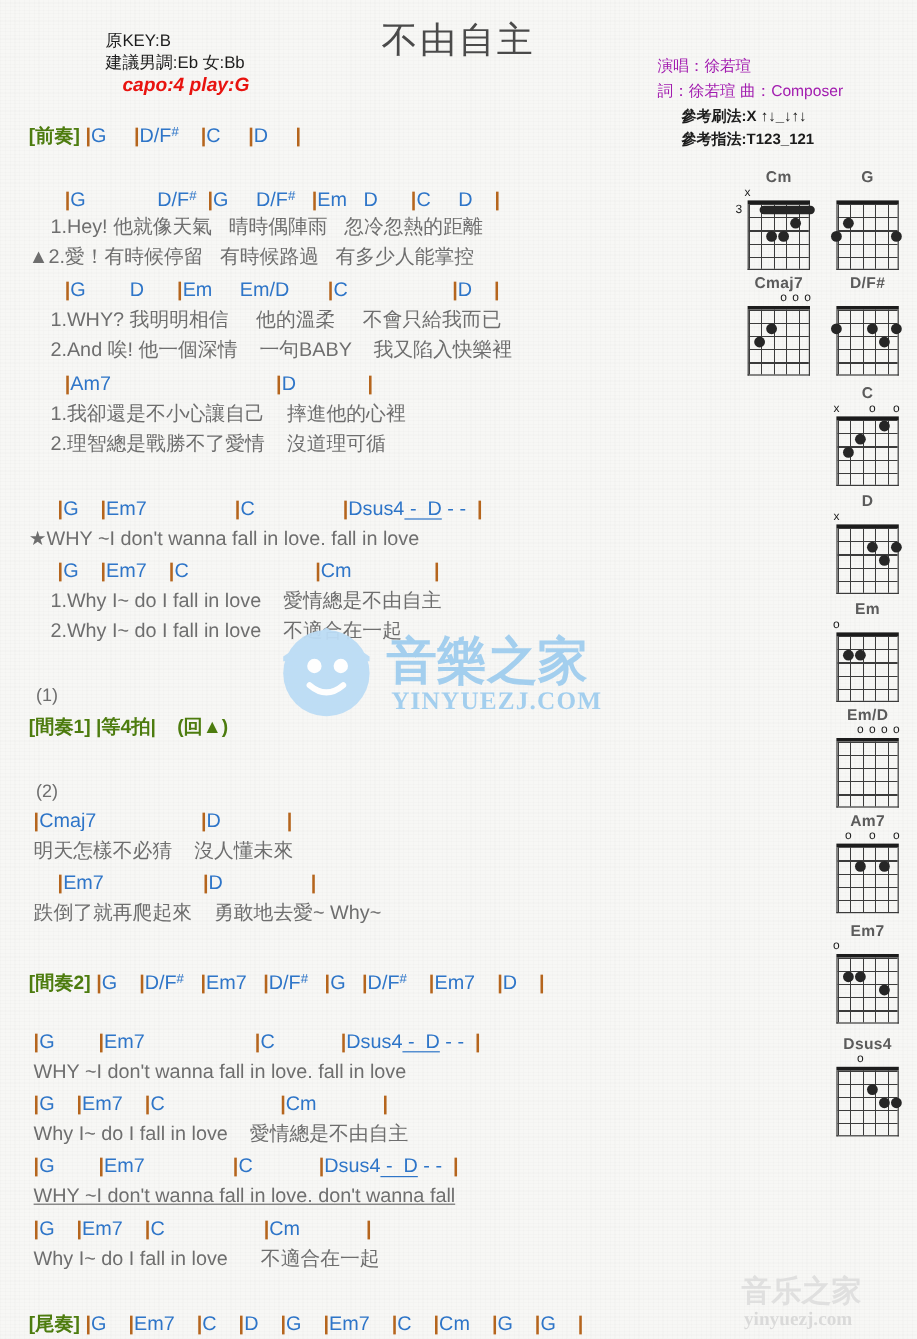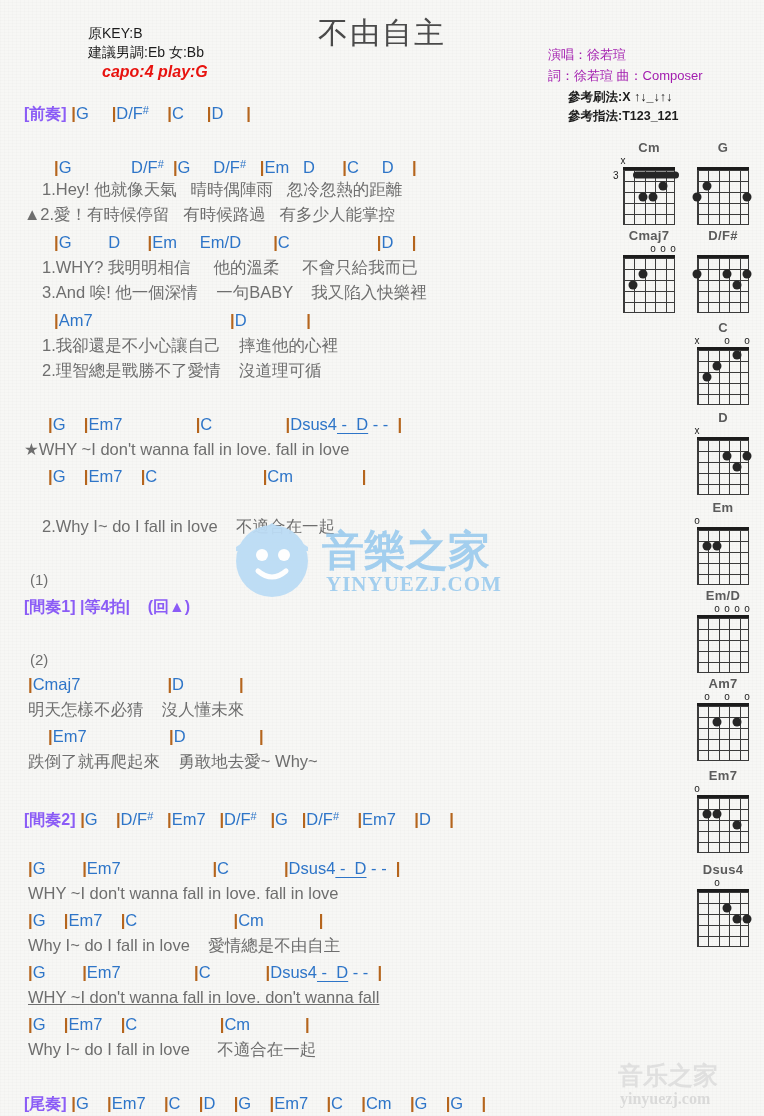--- a/index.html
+++ b/index.html
@@ -98,21 +98,21 @@
   }
   .chordline .und {
     text-decoration: underline;
     text-underline-offset: 3px;
   }
   .lyricline {
     color: #6e6e6e;
     font-size: 16.5px;
   }
   .sectiontag {
-    color: #8b5cf6;
+    color: #4d7c0f;
     font-weight: 600;
   }
   .numtag {
     color: #6e6e6e;
     font-size: 15px;
   }
 
   
   .diagram {
     position: absolute;
@@ -233,30 +233,31 @@
   </div>
 
   <div class="line" style="left:24px; top:102px;"><span class="sectiontag">[前奏]</span><span class="chordline"> <span class="bar">|</span>G&nbsp;&nbsp;&nbsp;&nbsp; <span class="bar">|</span>D/F<span class="sharp">#</span>&nbsp;&nbsp;&nbsp; <span class="bar">|</span>C&nbsp;&nbsp;&nbsp;&nbsp; <span class="bar">|</span>D&nbsp;&nbsp;&nbsp;&nbsp; <span class="bar">|</span></span></div>
 
   <div class="line chordline" style="left:54px; top:156px;"><span class="bar">|</span>G&nbsp;&nbsp;&nbsp;&nbsp;&nbsp;&nbsp;&nbsp;&nbsp;&nbsp;&nbsp;&nbsp;&nbsp;&nbsp;D/F<span class="sharp">#</span>&nbsp;&nbsp;<span class="bar">|</span>G&nbsp;&nbsp;&nbsp;&nbsp;&nbsp;D/F<span class="sharp">#</span>&nbsp;&nbsp;&nbsp;<span class="bar">|</span>Em&nbsp;&nbsp;&nbsp;D&nbsp;&nbsp;&nbsp;&nbsp;&nbsp;&nbsp;<span class="bar">|</span>C&nbsp;&nbsp;&nbsp;&nbsp;&nbsp;D&nbsp;&nbsp;&nbsp;&nbsp;<span class="bar">|</span></div>
   <div class="line lyricline" style="left:42px; top:181px;">1.Hey! 他就像天氣   晴時偶陣雨   忽冷忽熱的距離</div>
   <div class="line lyricline" style="left:24px; top:206px;">▲2.愛！有時候停留   有時候路過   有多少人能掌控</div>
 
   <div class="line chordline" style="left:54px; top:234px;"><span class="bar">|</span>G&nbsp;&nbsp;&nbsp;&nbsp;&nbsp;&nbsp;&nbsp;&nbsp;D&nbsp;&nbsp;&nbsp;&nbsp;&nbsp;&nbsp;<span class="bar">|</span>Em&nbsp;&nbsp;&nbsp;&nbsp;&nbsp;Em/D&nbsp;&nbsp;&nbsp;&nbsp;&nbsp;&nbsp;&nbsp;<span class="bar">|</span>C&nbsp;&nbsp;&nbsp;&nbsp;&nbsp;&nbsp;&nbsp;&nbsp;&nbsp;&nbsp;&nbsp;&nbsp;&nbsp;&nbsp;&nbsp;&nbsp;&nbsp;&nbsp;&nbsp;<span class="bar">|</span>D&nbsp;&nbsp;&nbsp;&nbsp;<span class="bar">|</span></div>
   <div class="line lyricline" style="left:42px; top:259px;">1.WHY? 我明明相信     他的溫柔     不會只給我而已</div>
-  <div class="line lyricline" style="left:42px; top:284px;">3.And 唉! 他一個深情    一句BABY    我又陷入快樂裡</div>
+  <div class="line lyricline" style="left:42px; top:284px;">2.And 唉! 他一個深情    一句BABY    我又陷入快樂裡</div>
 
   <div class="line chordline" style="left:54px; top:312px;"><span class="bar">|</span>Am7&nbsp;&nbsp;&nbsp;&nbsp;&nbsp;&nbsp;&nbsp;&nbsp;&nbsp;&nbsp;&nbsp;&nbsp;&nbsp;&nbsp;&nbsp;&nbsp;&nbsp;&nbsp;&nbsp;&nbsp;&nbsp;&nbsp;&nbsp;&nbsp;&nbsp;&nbsp;&nbsp;&nbsp;&nbsp;&nbsp;<span class="bar">|</span>D&nbsp;&nbsp;&nbsp;&nbsp;&nbsp;&nbsp;&nbsp;&nbsp;&nbsp;&nbsp;&nbsp;&nbsp;&nbsp;<span class="bar">|</span></div>
   <div class="line lyricline" style="left:42px; top:337px;">1.我卻還是不小心讓自己    摔進他的心裡</div>
   <div class="line lyricline" style="left:42px; top:362px;">2.理智總是戰勝不了愛情    沒道理可循</div>
 
   <div class="line chordline" style="left:48px; top:416px;"><span class="bar">|</span>G&nbsp;&nbsp;&nbsp;&nbsp;<span class="bar">|</span>Em7&nbsp;&nbsp;&nbsp;&nbsp;&nbsp;&nbsp;&nbsp;&nbsp;&nbsp;&nbsp;&nbsp;&nbsp;&nbsp;&nbsp;&nbsp;&nbsp;<span class="bar">|</span>C&nbsp;&nbsp;&nbsp;&nbsp;&nbsp;&nbsp;&nbsp;&nbsp;&nbsp;&nbsp;&nbsp;&nbsp;&nbsp;&nbsp;&nbsp;&nbsp;<span class="bar">|</span>Dsus4<span class="und">&nbsp;-&nbsp;&nbsp;D</span>&nbsp;-&nbsp;-&nbsp;&nbsp;<span class="bar">|</span></div>
   <div class="line lyricline" style="left:24px; top:441px;">★WHY ~I don't wanna fall in love. fall in love</div>
 
   <div class="line chordline" style="left:48px; top:468px;"><span class="bar">|</span>G&nbsp;&nbsp;&nbsp;&nbsp;<span class="bar">|</span>Em7&nbsp;&nbsp;&nbsp;&nbsp;<span class="bar">|</span>C&nbsp;&nbsp;&nbsp;&nbsp;&nbsp;&nbsp;&nbsp;&nbsp;&nbsp;&nbsp;&nbsp;&nbsp;&nbsp;&nbsp;&nbsp;&nbsp;&nbsp;&nbsp;&nbsp;&nbsp;&nbsp;&nbsp;&nbsp;<span class="bar">|</span>Cm&nbsp;&nbsp;&nbsp;&nbsp;&nbsp;&nbsp;&nbsp;&nbsp;&nbsp;&nbsp;&nbsp;&nbsp;&nbsp;&nbsp;&nbsp;<span class="bar">|</span></div>
+  <div class="line lyricline" style="left:42px; top:493px;">1.Why I~ do I fall in love    愛情總是不由自主</div>
   <div class="line lyricline" style="left:42px; top:518px;">2.Why I~ do I fall in love    不適合在一起</div>
 
   <div class="line numtag" style="left:30px; top:572px;">(1)</div>
   <div class="line" style="left:24px; top:599px;"><span class="sectiontag">[間奏1] |等4拍|    (回▲)</span></div>
 
   <div class="line numtag" style="left:30px; top:652px;">(2)</div>
   <div class="line chordline" style="left:28px; top:676px;"><span class="bar">|</span>Cmaj7&nbsp;&nbsp;&nbsp;&nbsp;&nbsp;&nbsp;&nbsp;&nbsp;&nbsp;&nbsp;&nbsp;&nbsp;&nbsp;&nbsp;&nbsp;&nbsp;&nbsp;&nbsp;&nbsp;<span class="bar">|</span>D&nbsp;&nbsp;&nbsp;&nbsp;&nbsp;&nbsp;&nbsp;&nbsp;&nbsp;&nbsp;&nbsp;&nbsp;<span class="bar">|</span></div>
   <div class="line lyricline" style="left:28px; top:701px;">明天怎樣不必猜    沒人懂未來</div>
 
   <div class="line chordline" style="left:48px; top:728px;"><span class="bar">|</span>Em7&nbsp;&nbsp;&nbsp;&nbsp;&nbsp;&nbsp;&nbsp;&nbsp;&nbsp;&nbsp;&nbsp;&nbsp;&nbsp;&nbsp;&nbsp;&nbsp;&nbsp;&nbsp;<span class="bar">|</span>D&nbsp;&nbsp;&nbsp;&nbsp;&nbsp;&nbsp;&nbsp;&nbsp;&nbsp;&nbsp;&nbsp;&nbsp;&nbsp;&nbsp;&nbsp;&nbsp;<span class="bar">|</span></div>

